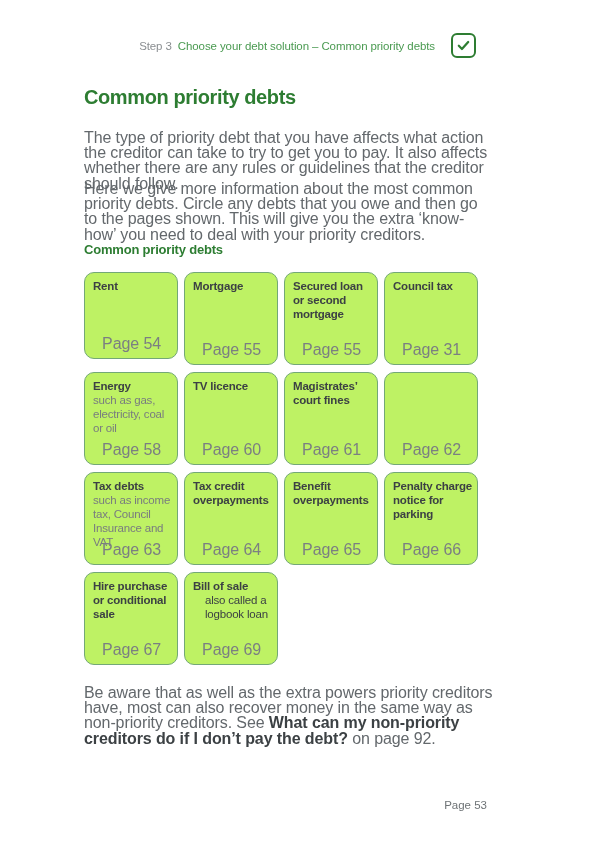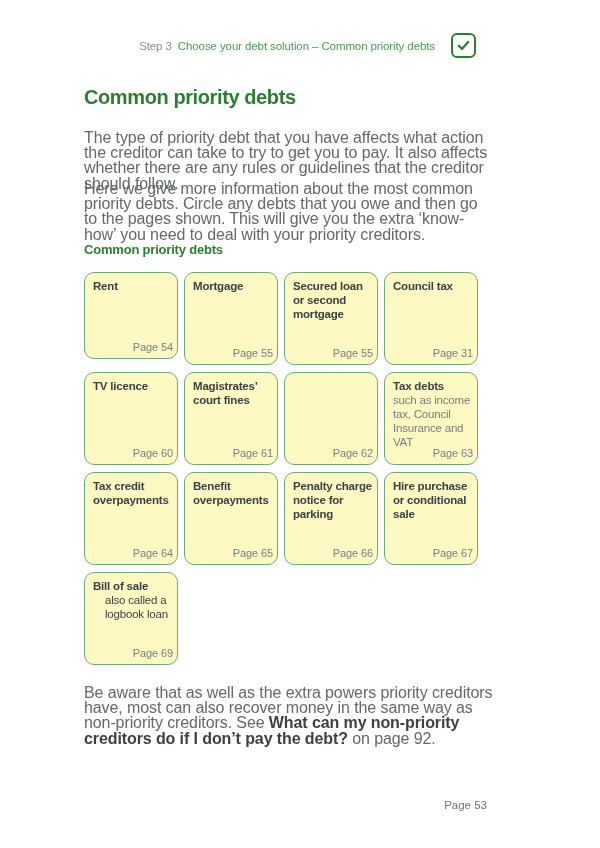--- a/index.html
+++ b/index.html
@@ -47,37 +47,37 @@
   }
 
   
   .grid {
     position:absolute; top:272px; left:84px; width:396px;
     display:grid; grid-template-columns:repeat(4,94px);
     column-gap:6px; row-gap:7px; grid-auto-rows:93px;
   }
   .card {
     position:relative;
-    background:#fef9c3;
+    background:#bef264;
     border:1.6px solid #73a877;
     border-radius:10px;
     padding:6px 4px 6px 8px;
   }
   .card.short { height:87px; }
   .card-title {
     font-size:11.5px; font-weight:bold; color:#3c4144;
     line-height:14px; letter-spacing:-0.2px;
   }
   .card-desc {
     font-size:11.5px; color:#787c7f; line-height:14px; letter-spacing:-0.2px;
   }
   .card-desc.dark { color:#3c4144;margin-left:12px; }
   .card-page {
-    position:absolute; right:4px; bottom:5px;
-    font-size:11px; color:#7b7f82; letter-spacing:-0.1px;
+    position:absolute; right:16px; bottom:5px;
+    font-size:16px; color:#7b7f82; letter-spacing:-0.1px;
   }
 
   
   .footer-para {
     position:absolute; top:685px; left:84px; width:412px;
     font-size:16px; line-height:15.2px; color:#63686c; letter-spacing:-0.1px;
   }
   .footer-para .bold { font-weight:bold; color:#3c4144; }
 
   .page-number {
@@ -127,20 +127,25 @@
       <div class="card-desc"></div>
       <div class="card-page">Page 55</div>
     </div>
 
     <div class="card">
       <div class="card-title">Council tax</div>
       <div class="card-desc"></div>
       <div class="card-page">Page 31</div>
     </div>
 
+    <div class="card">
+      <div class="card-title">Energy</div>
+      <div class="card-desc">such as gas, electricity, coal or oil</div>
+      <div class="card-page">Page 58</div>
+    </div>
 
     <div class="card">
       <div class="card-title">TV licence</div>
       <div class="card-desc"></div>
       <div class="card-page">Page 60</div>
     </div>
 
     <div class="card">
       <div class="card-title">Magistrates’ court fines</div>
       <div class="card-desc"></div>

